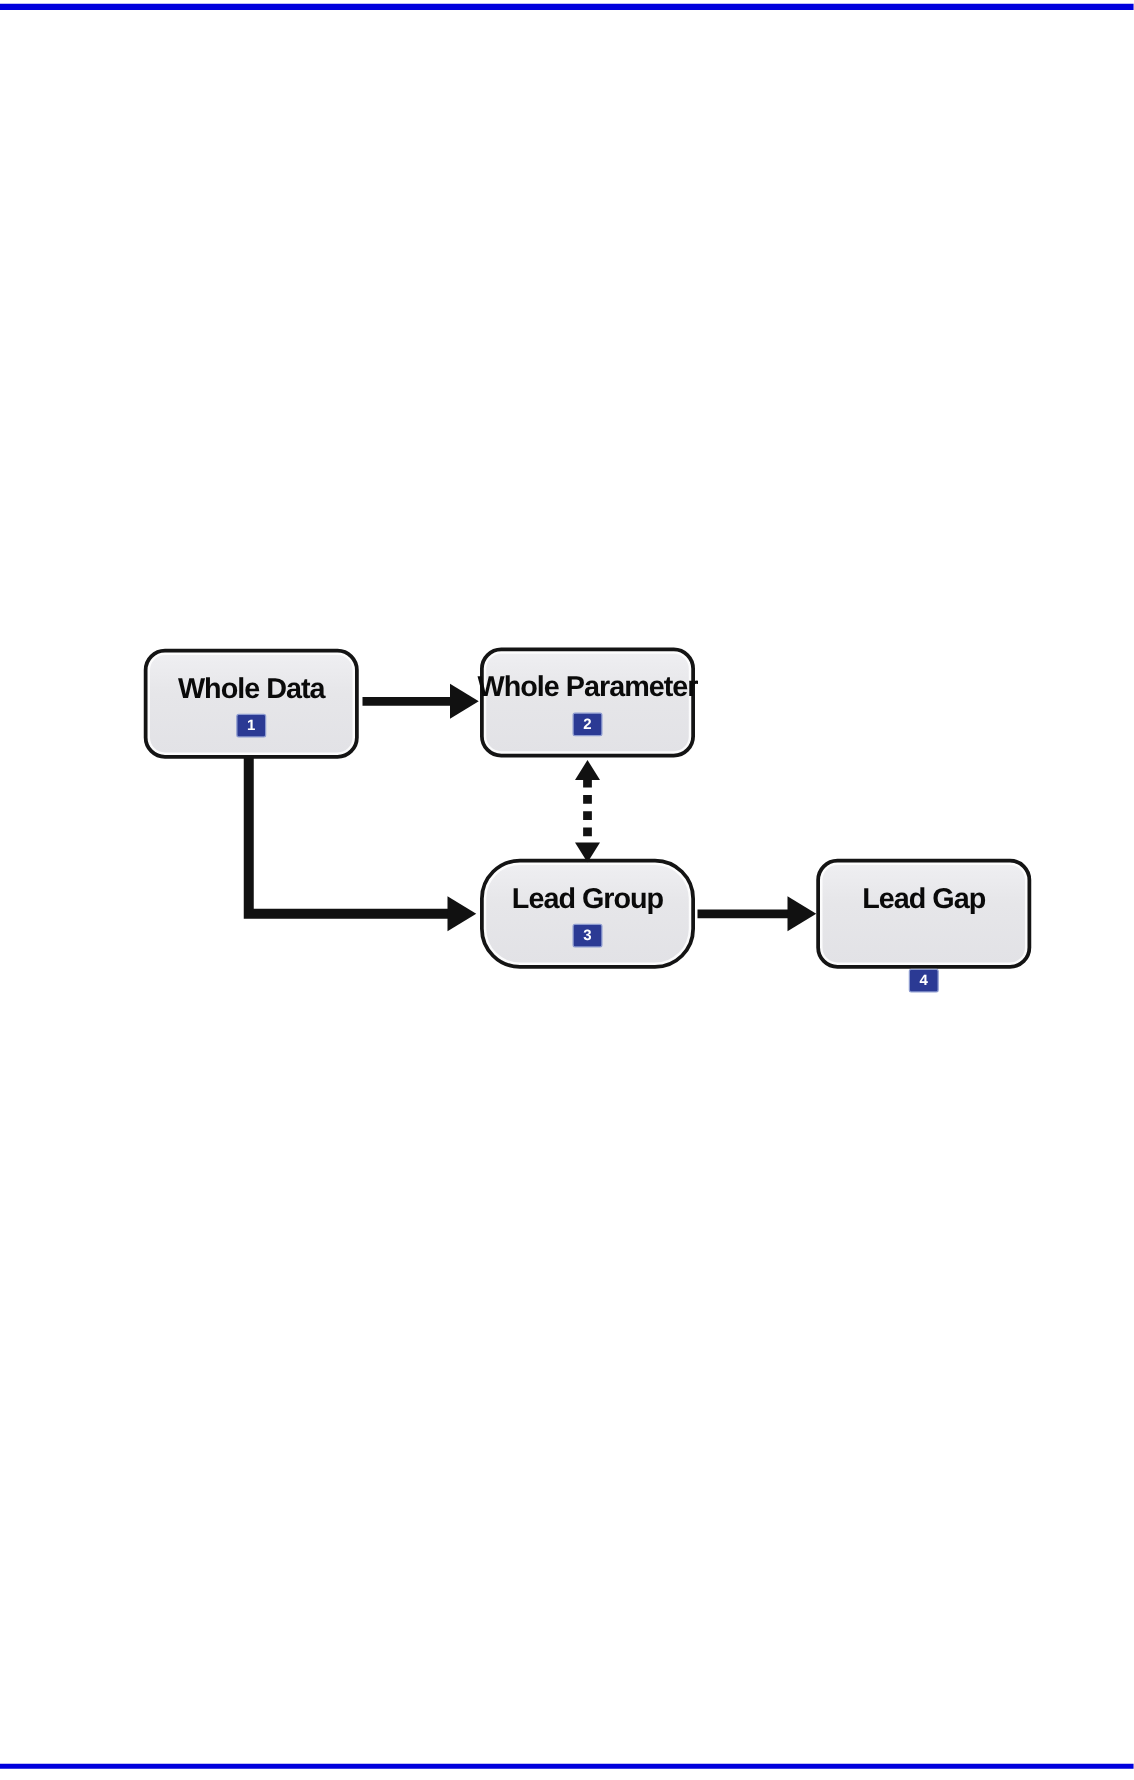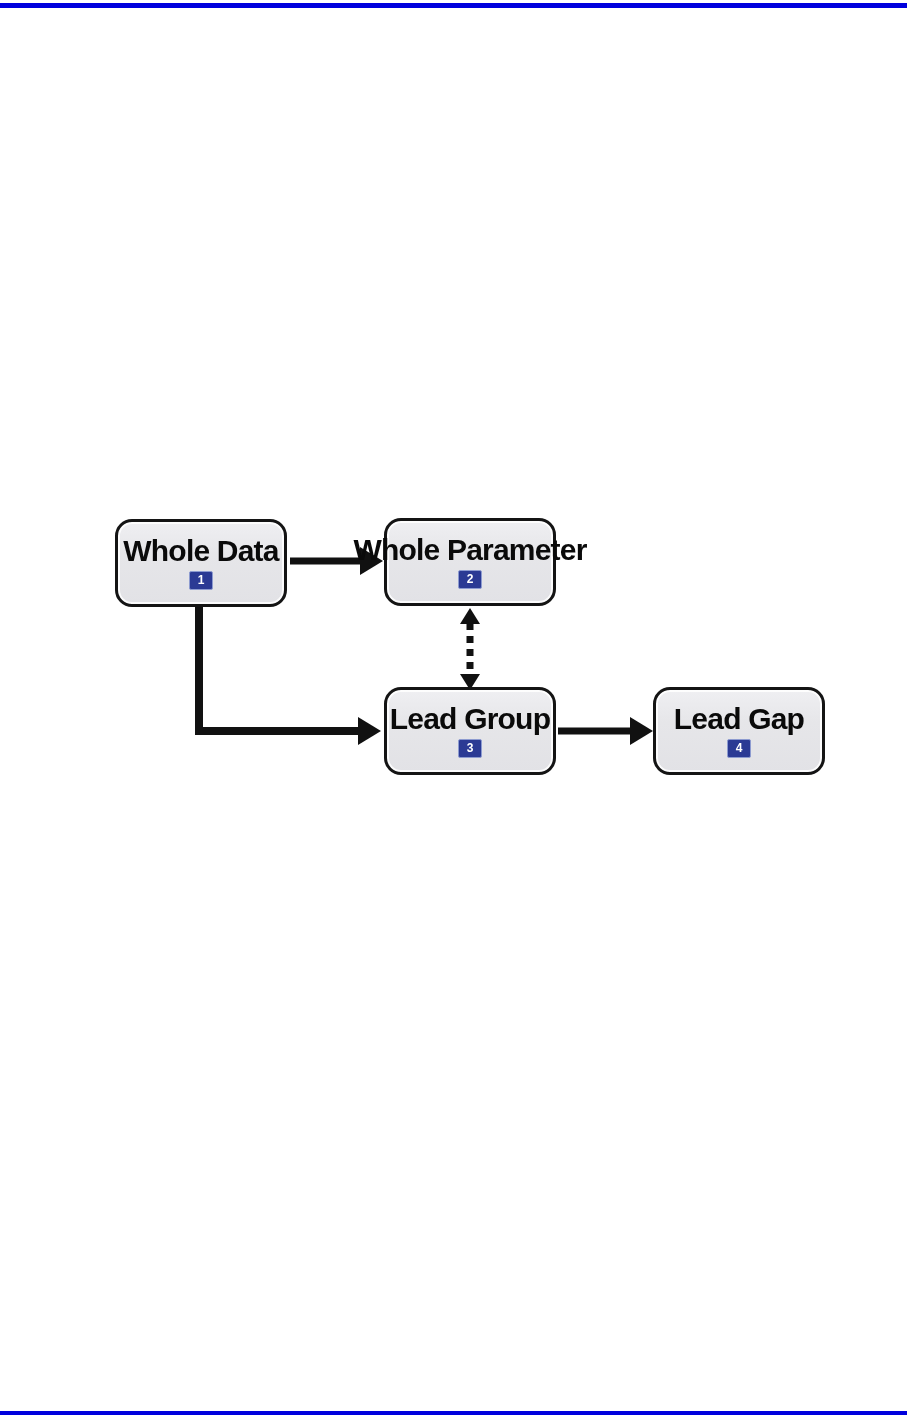--- a/index.html
+++ b/index.html
@@ -41,21 +41,21 @@
     background: linear-gradient(180deg, #efeff2 0%, #e6e6e9 40%, #e2e2e6 100%);
     border: 3px solid #141414;
     border-radius: 17px;
     box-shadow: inset 0 0 0 2px rgba(255,255,255,0.85);
     display: flex;
     flex-direction: column;
     align-items: center;
   }
   .node .label {
     margin-top: 15px;
-    font-size: 30px;
+    font-size: 23px;
     font-weight: bold;
     letter-spacing: -0.8px;
     color: #0a0a0a;
     line-height: 27px;
     white-space: nowrap;
   }
   .node .badge {
     margin-top: 7px;
     min-width: 20px;
     height: 17px;
@@ -64,22 +64,22 @@
     border: 1px solid #8D9BD0;
     border-radius: 2px;
     color: #ffffff;
     font-size: 12px;
     font-weight: bold;
     line-height: 17px;
     text-align: center;
   }
   #node-whole-data     { left: 115px; top: 519px; }
   #node-lead-parameter { left: 384px; top: 518px; }
-  #node-lead-group     { left: 384px; top: 687px; }
-  #node-lead-gap       { left: 653px; top: 687px; }
+  #node-lead-group     { left: 384px; top: 687px; border-radius: 32px; }
+  #node-lead-gap       { left: 653px; top: 687px; gap: 36px; }
 </style>
 </head>
 <body>
 
 <div class="page">
 
   <div class="rule top" style="background-color: rgb(0, 0, 221);"></div>
 
   <div class="diagram">
 

